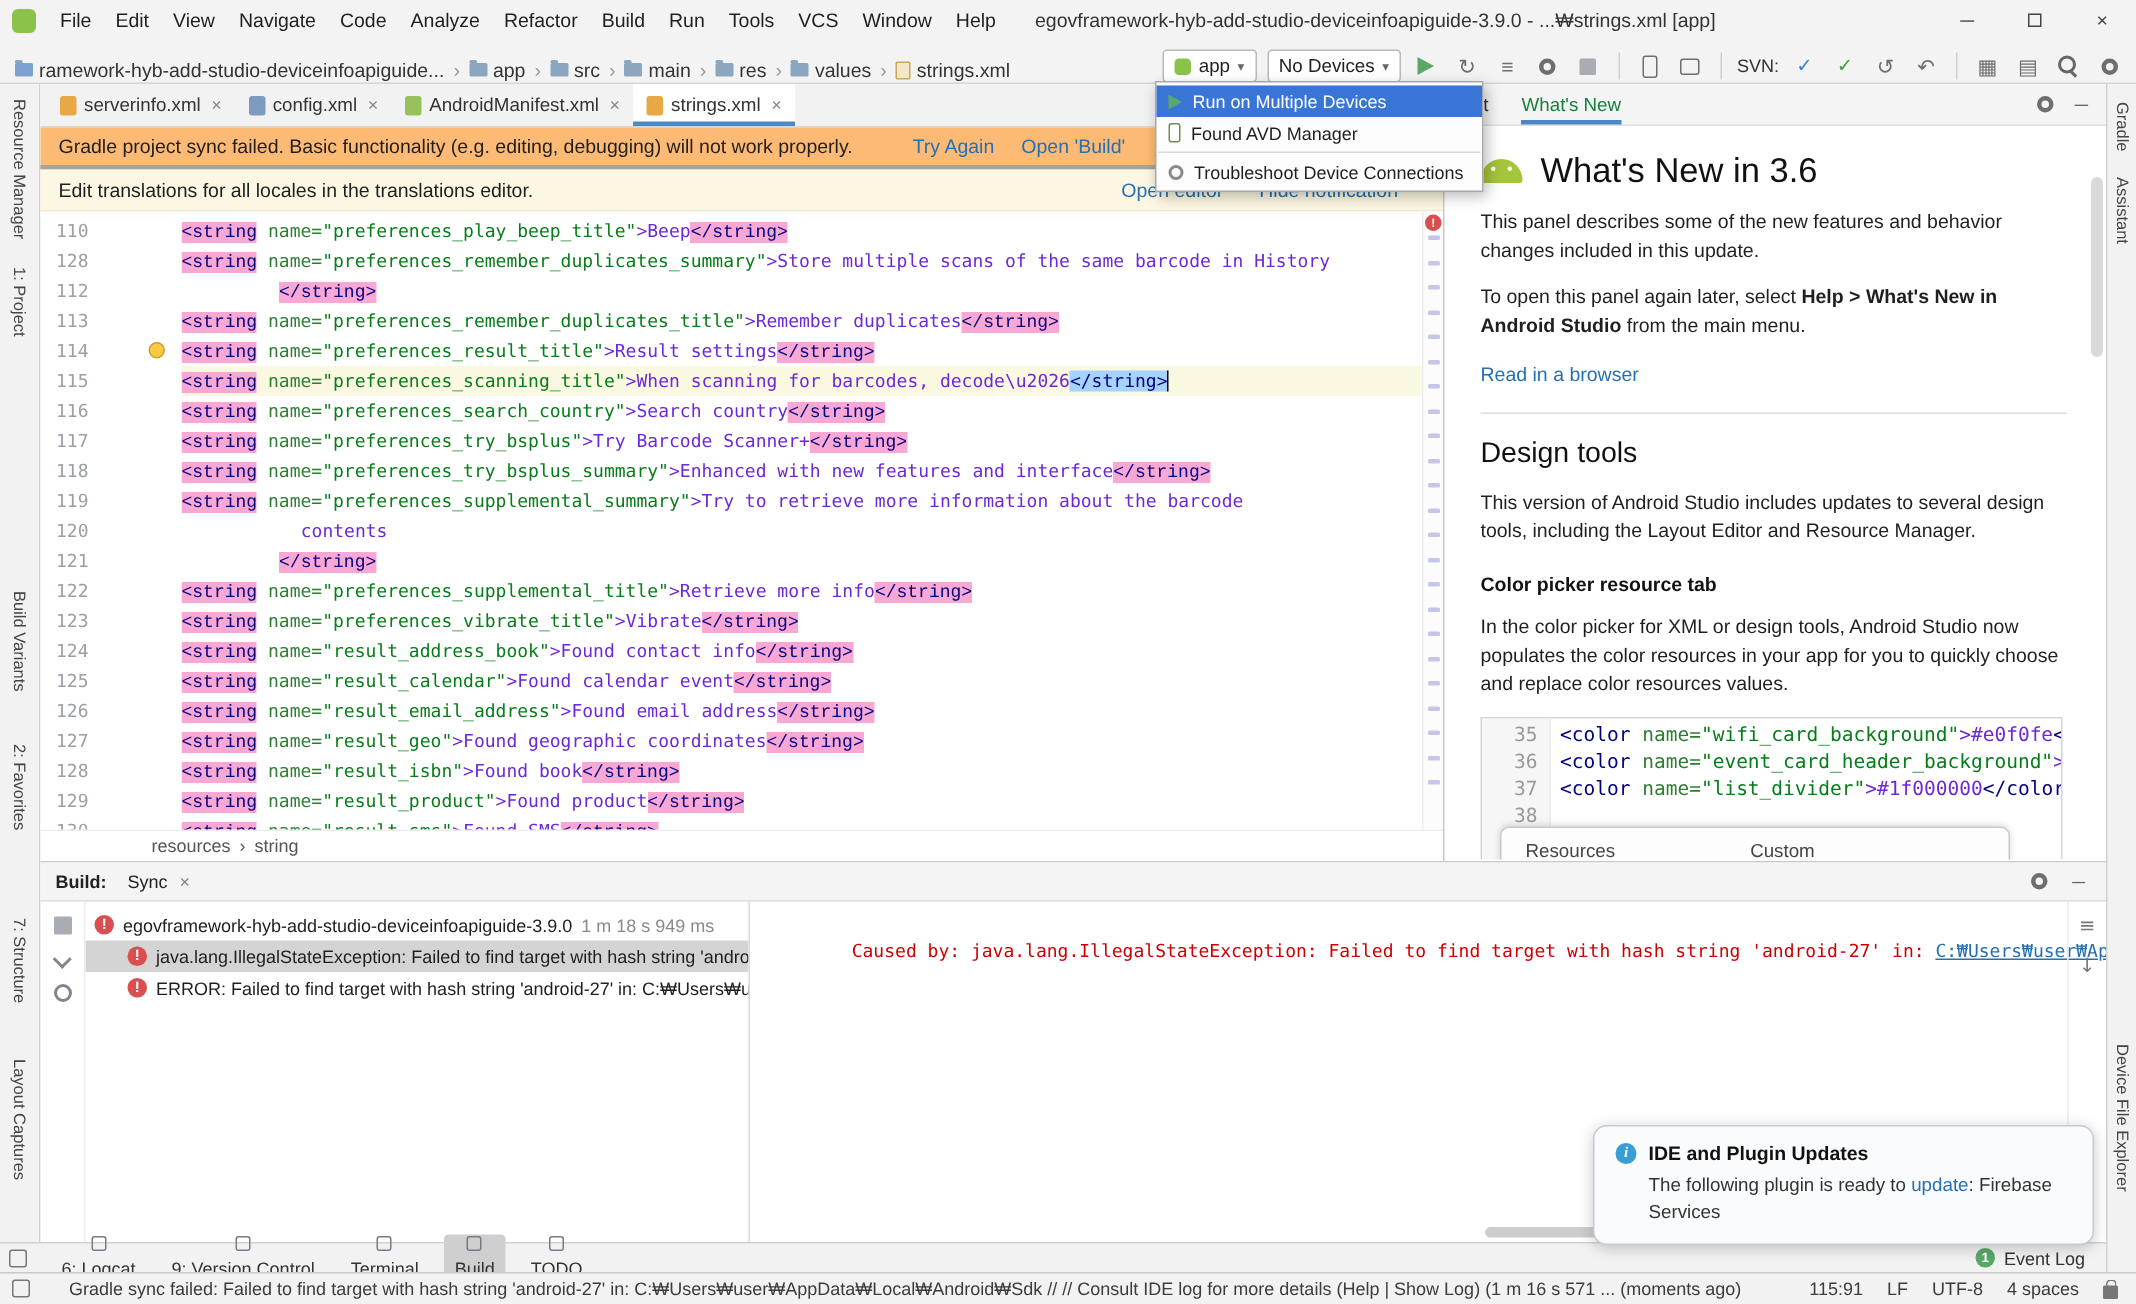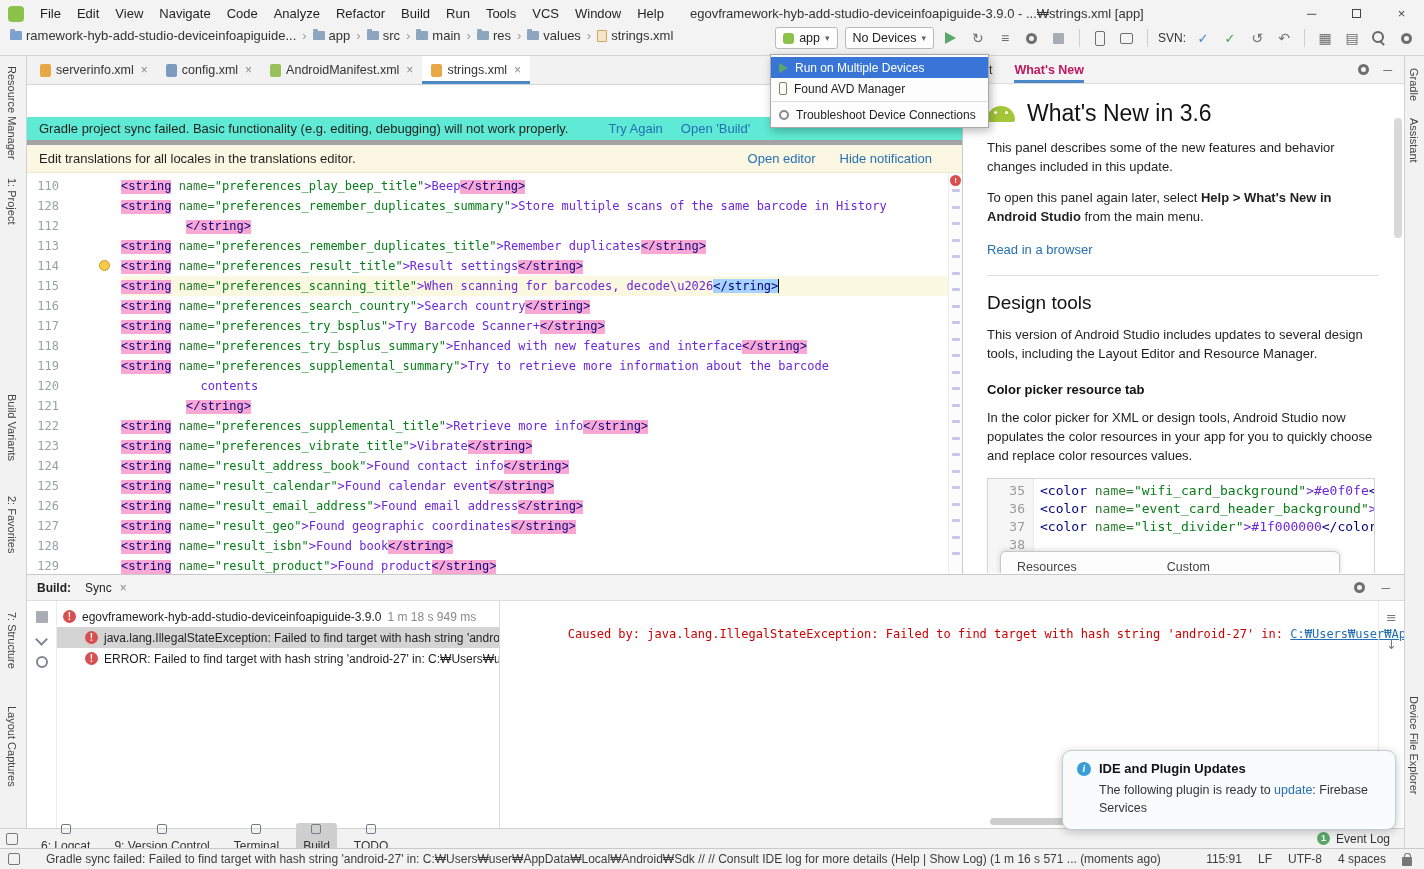--- a/index.html
+++ b/index.html
@@ -11,21 +11,21 @@
   #titlebar { position:absolute; left:0; top:0; width:1424px; height:27px; display:flex; align-items:center; padding-left:8px; background:#F3F3F3; }
   .app-icon { width:16px; height:16px; border-radius:4px; background:#8BC34A; margin-right:8px; flex:none; }
   #menu-items { display:flex; }
   .menu-item { padding:3px 8px; font-size:13px; color:#1f1f1f; cursor:default; }
   .win-title { margin-left:18px; color:#333; font-size:13px; white-space:nowrap; overflow:hidden; }
   .win-controls { margin-left:auto; display:flex; height:27px; }
   .wc { width:45px; text-align:center; line-height:27px; color:#444; font-size:13px; }
   .maxbox { display:inline-block; width:9px; height:9px; border:1px solid #444; }
 
   
-  #toolbar { position:absolute; left:0; top:27px; width:1424px; height:29px; display:flex; align-items:flex-start; padding:0 8px; background:#F3F3F3; border-bottom:1px solid #D5D5D5;gap:32px; }
+  #toolbar { position:absolute; left:0; top:27px; width:1424px; height:29px; display:flex; align-items:flex-end; padding:0 8px; background:#F3F3F3; border-bottom:1px solid #D5D5D5;gap:32px; }
   #crumbs { display:flex; align-items:center; gap:2px; font-size:13px; color:#333; white-space:nowrap; overflow:hidden; }
   .crumb { display:inline-flex; align-items:center; gap:4px; padding:1px 2px; }
   .crumb-sep { color:#999; margin:0 2px; }
   .ci { display:inline-block; flex:none; }
   .ci-folder, .ci-project { width:12px; height:9px; background:#8CA6C0; border-radius:1px; position:relative; }
   .ci-folder::before, .ci-project::before { content:""; position:absolute; left:0; top:-2px; width:5px; height:2px; background:#8CA6C0; border-radius:1px 1px 0 0; }
   .ci-project { background:#7CA1D0; }
   .ci-file { width:10px; height:12px; background:#F5E6C8; border:1px solid #C9A85C; border-radius:1px; }
   .tb-right { margin-left:auto; display:flex; align-items:center; gap:7px; flex:none; }
   .combo { display:inline-flex; align-items:center; gap:5px; height:22px; padding:0 7px; background:#fff; border:1px solid #B9B9B9; border-radius:3px; font-size:12.5px; color:#222; }
@@ -58,21 +58,21 @@
   #tabstrip { height:29px; display:flex; align-items:stretch; background:#F2F2F2; border-bottom:1px solid #D5D5D5; padding-left:4px; }
   .etab { display:inline-flex; align-items:center; gap:5px; padding:0 9px; font-size:12.5px; color:#333; }
   .etab.active { background:#fff; box-shadow:inset 0 -3px 0 #4A88C7; }
   .tclose { color:#888; font-size:12px; margin-left:2px; }
   .fi { width:11px; height:13px; border-radius:2px; flex:none; }
   .fi-xml, .fi-xml2 { background:#E7A845; }
   .fi-config { background:#7E9BBF; }
   .fi-android { background:#98C15B; }
 
   .banner { height:28px; display:flex; align-items:center; padding:0 12px; font-size:13px; white-space:nowrap; overflow:hidden; }
-  #banner-sync { background:#5eead4; border-bottom:5px solid #a3a3a3;margin-top:32px; }
+  #banner-sync { background:#fdba74; border-bottom:3px solid #a3a3a3; }
   #banner-trans { background:#FBF7E2; border-bottom:1px solid #EFE9CB; }
   .blink { color:#2470B3; cursor:pointer; }
   #banner-sync .blink:first-of-type { margin-left:40px; }
   #banner-sync .blink + .blink { margin-left:18px; }
   #banner-trans .blink:first-of-type { margin-left:auto; }
   #banner-trans .blink + .blink { margin-left:24px; margin-right:18px; }
 
   
   #editor { position:relative; display:flex; height:412px; background:#fff; overflow:hidden; }
   #gutter { flex:none; width:94px; padding-top:3px; }
@@ -132,21 +132,21 @@
   .badge { width:13px; height:13px; border-radius:50%; background:#59A869; color:#fff; font:bold 9px/13px "Liberation Sans",sans-serif; text-align:center; }
   #statusbar { position:absolute; left:0; top:848px; width:1424px; height:21px; background:#F2F2F2; border-top:1px solid #C9C9C9; display:flex; align-items:center; gap:16px; padding:0 12px 0 8px; font-size:12px; color:#3C3C3C; }
   #status-msg { flex:1; white-space:nowrap; overflow:hidden; }
   .lock-ico { position:relative; width:10px; height:9px; background:#777; border-radius:1px; margin-top:4px; }
   .lock-ico::before { content:""; position:absolute; left:1.5px; top:-4px; width:5px; height:5px; border:1.5px solid #777; border-bottom:none; border-radius:3px 3px 0 0; }
 
   
   #right-panel { position:absolute; left:962px; top:56px; width:442px; height:518px; background:#fff; border-left:1px solid #C9C9C9; }
   .rp-header { height:28px; display:flex; align-items:stretch; gap:22px; padding:0 12px; background:#F4F4F4; border-bottom:1px solid #DDD; font-size:12.5px; color:#333; }
   .rp-tab { display:inline-flex; align-items:center; }
-  .rp-tab.active { box-shadow:inset 0 -3px 0 #4A88C7; font-weight:bold; color:#be185d; }
+  .rp-tab.active { box-shadow:inset 0 -3px 0 #4A88C7; font-weight:normal; color:#15803d; }
   .rp-hicons { margin-left:auto; display:flex; align-items:center; gap:14px; color:#666; }
   .rp-content { position:relative; height:489px; padding:16px 26px 0 24px; overflow:hidden; }
   .wn-titlerow { display:flex; align-items:center; gap:12px; margin-bottom:12px; }
   .android-ico { position:relative; width:28px; height:16px; background:#A4C639; border-radius:14px 14px 2px 2px; flex:none; }
   .android-ico::before, .android-ico::after { content:""; position:absolute; top:5px; width:3px; height:3px; border-radius:50%; background:#fff; }
   .android-ico::before { left:7px; } .android-ico::after { right:7px; }
   .wn-title { font-size:23px; font-weight:400; color:#111; }
   .rp-content p { margin:12px 0; font-size:13px; line-height:1.45; color:#1f1f1f; max-width:396px; }
   .read-link { display:inline-block; margin:4px 0 10px; color:#2470B3; font-size:13px; }
   .rp-hr { border:none; border-top:1px solid #DCDCDC; margin:8px 0 16px; }

